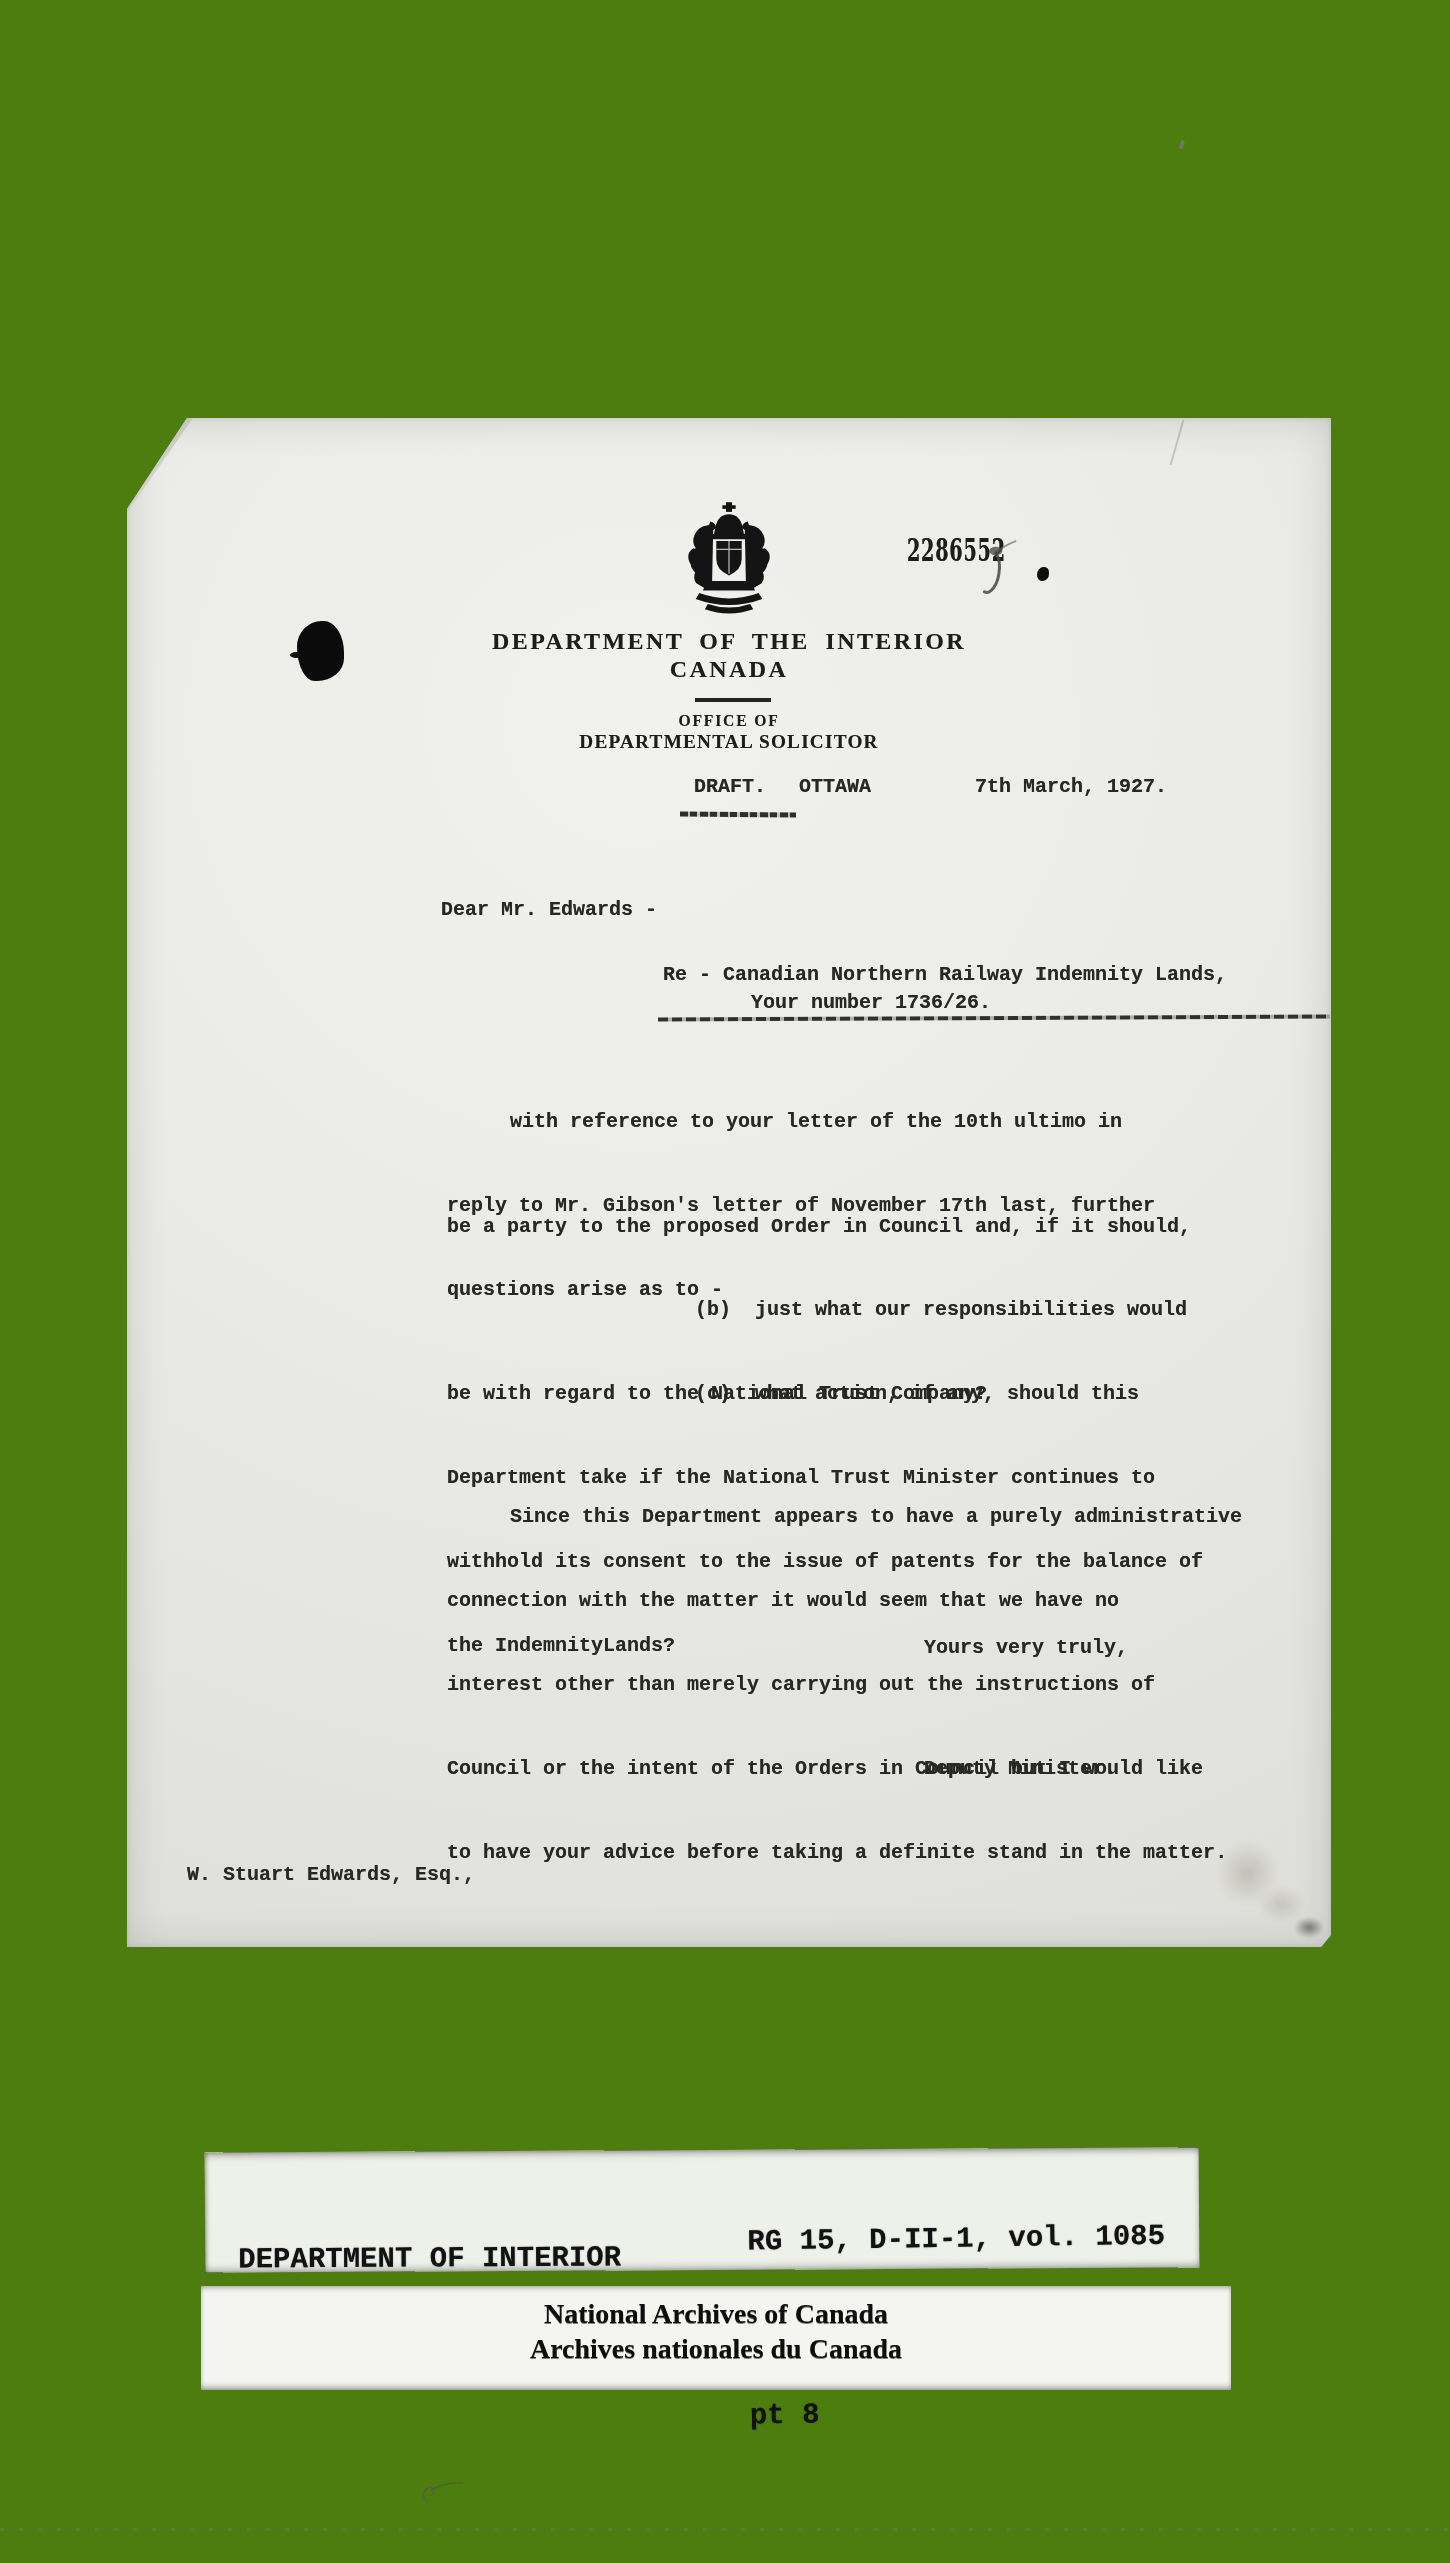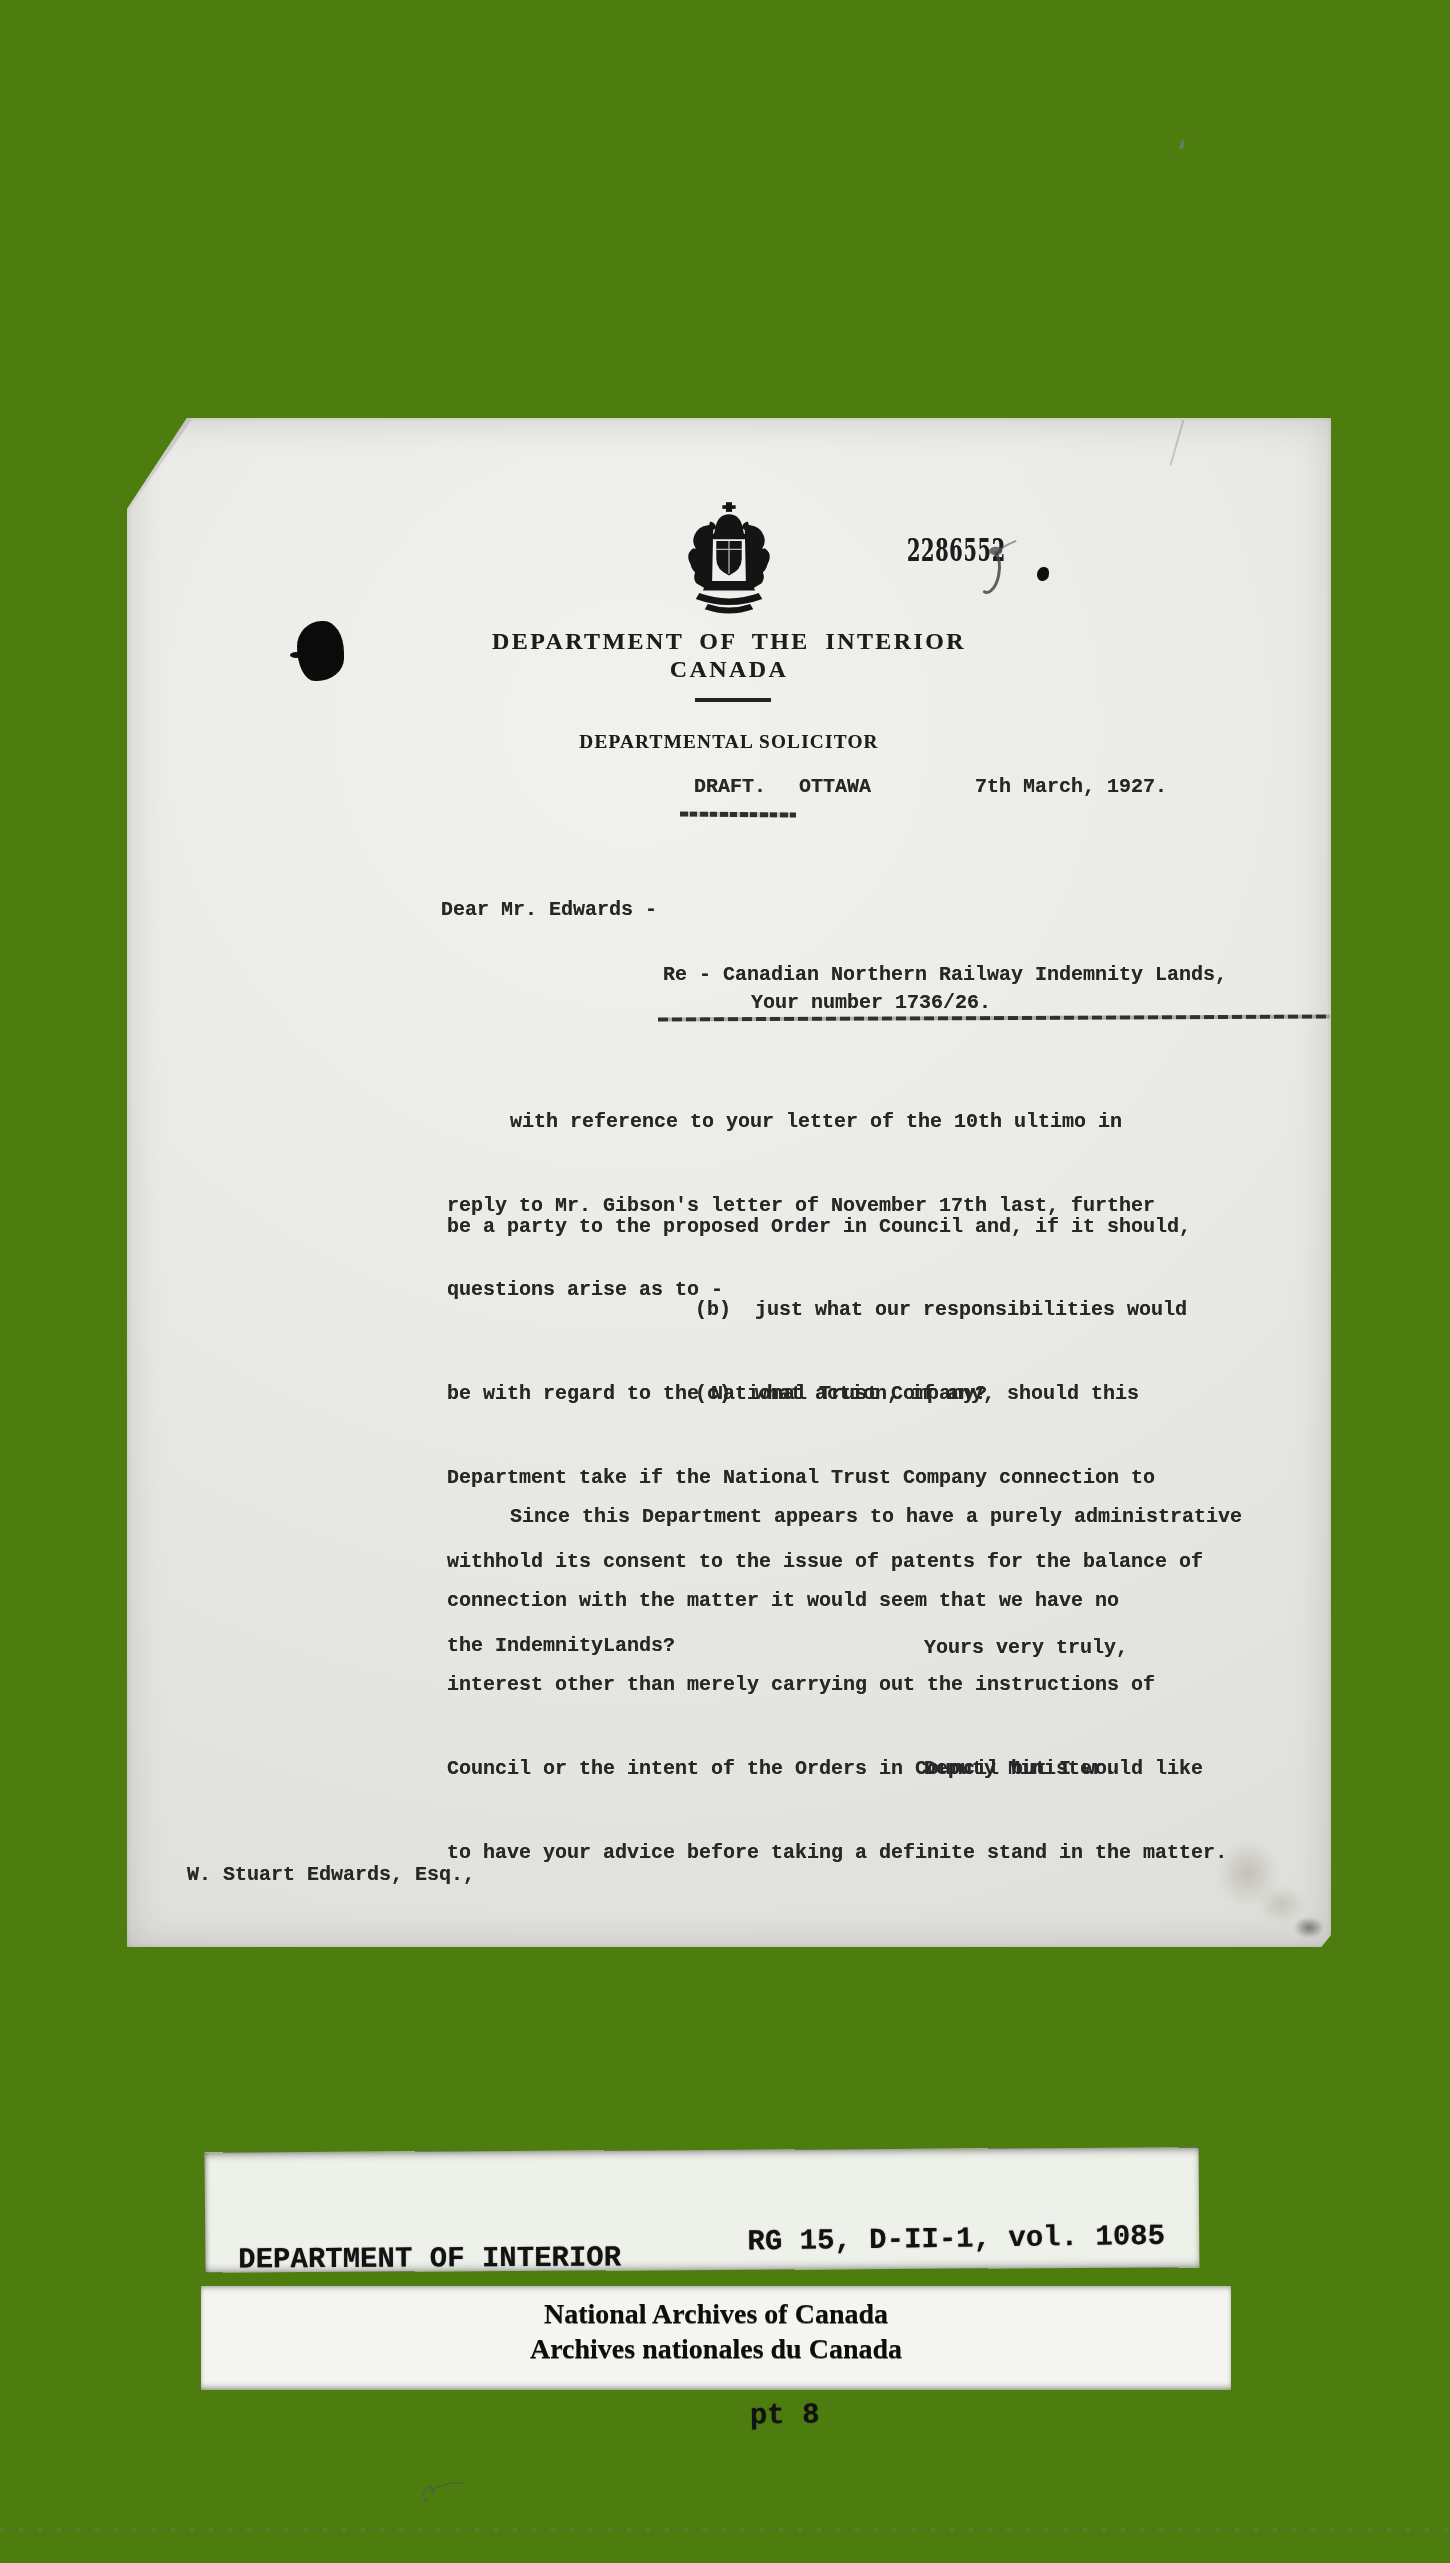--- a/index.html
+++ b/index.html
@@ -122,20 +122,21 @@
     <svg style="position:absolute;left:846px;top:118px;" viewBox="0 0 100 100" width="60" height="60">
       <path d="M72 8 Q52 16 40 26" stroke="#6c6c6c" stroke-width="3" fill="none" opacity=".65"></path>
       <ellipse cx="38" cy="25" rx="11" ry="7" fill="#4c4c4c" opacity=".8"></ellipse>
       <path d="M38 28 q9 14 5 36 q-3 18 -13 27 q-6 5 -11 2" stroke="#454545" stroke-width="5" fill="none" stroke-linecap="round" opacity=".85"></path>
     </svg>
     <div class="pencil-dot"></div>
 
     <div class="lh lh-dept">DEPARTMENT OF THE INTERIOR</div>
     <div class="lh lh-canada">CANADA</div>
     <div class="lh-rule"></div>
+    <div class="lh lh-office">OFFICE OF</div>
     <div class="lh lh-solicitor">DEPARTMENTAL SOLICITOR</div>
 
     <div class="tw" style="left:567px;top:355px;">DRAFT.</div>
     <div class="draft-underline"></div>
     <div class="tw" style="left:672px;top:355px;">OTTAWA</div>
     <div class="tw" style="left:848px;top:355px;">7th March, 1927.</div>
 
     <div class="tw" style="left:314px;top:478px;">Dear Mr. Edwards -</div>
 
     <div class="tw" style="left:536px;top:543px;">Re - Canadian Northern Railway Indemnity Lands,</div>
@@ -152,21 +153,21 @@
       <div>be a party to the proposed Order in Council and, if it should,</div>
     </div>
 
     <div class="tw" style="left:320px;top:822px;">
       <div class="item1">(b)  just what our responsibilities would</div>
       <div>be with regard to the National Trust Company?</div>
     </div>
 
     <div class="tw" style="left:320px;top:906px;">
       <div class="item1">(c)  what action, if any, should this</div>
-      <div>Department take if the National Trust Company connection to</div>
+      <div>Department take if the National Trust Minister continues to</div>
       <div>withhold its consent to the issue of patents for the balance of</div>
       <div>the IndemnityLands?</div>
     </div>
 
     <div class="tw" style="left:320px;top:1029px;">
       <div class="ind">Since this Department appears to have a purely administrative</div>
       <div>connection with the matter it would seem that we have no</div>
       <div>interest other than merely carrying out the instructions of</div>
       <div>Council or the intent of the Orders in Council but I would like</div>
       <div>to have your advice before taking a definite stand in the matter.</div>

